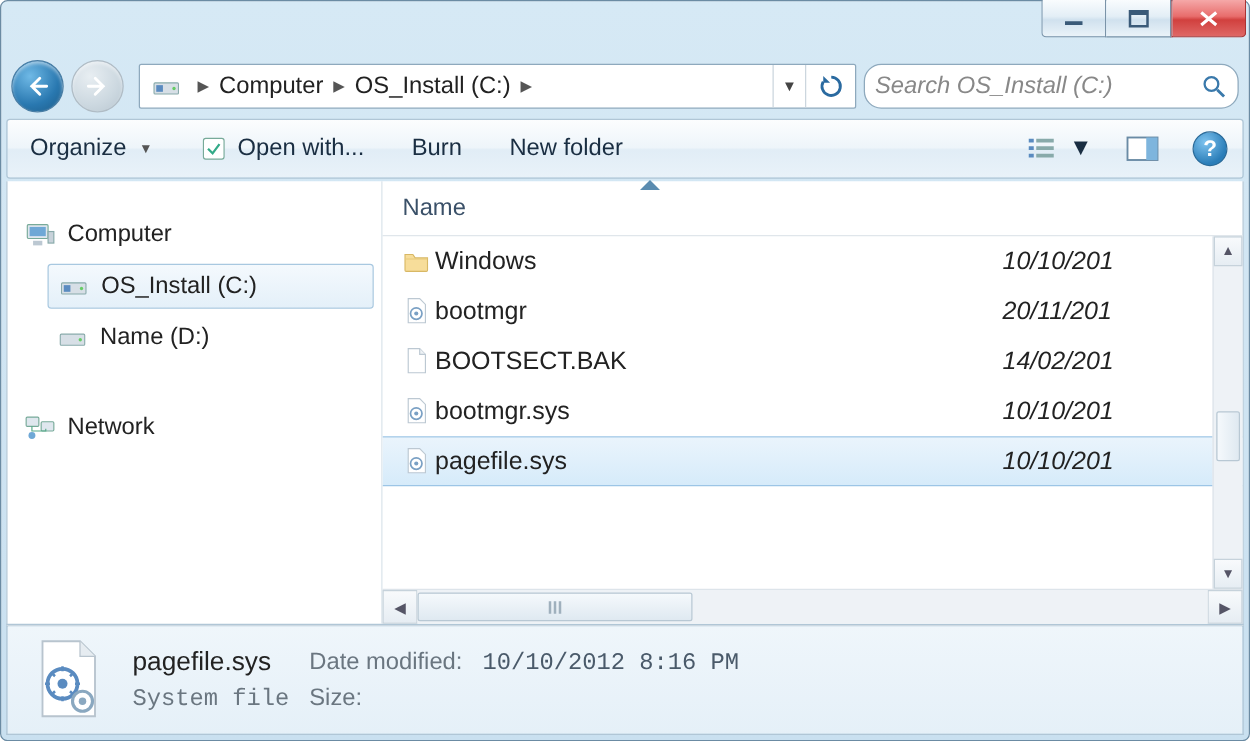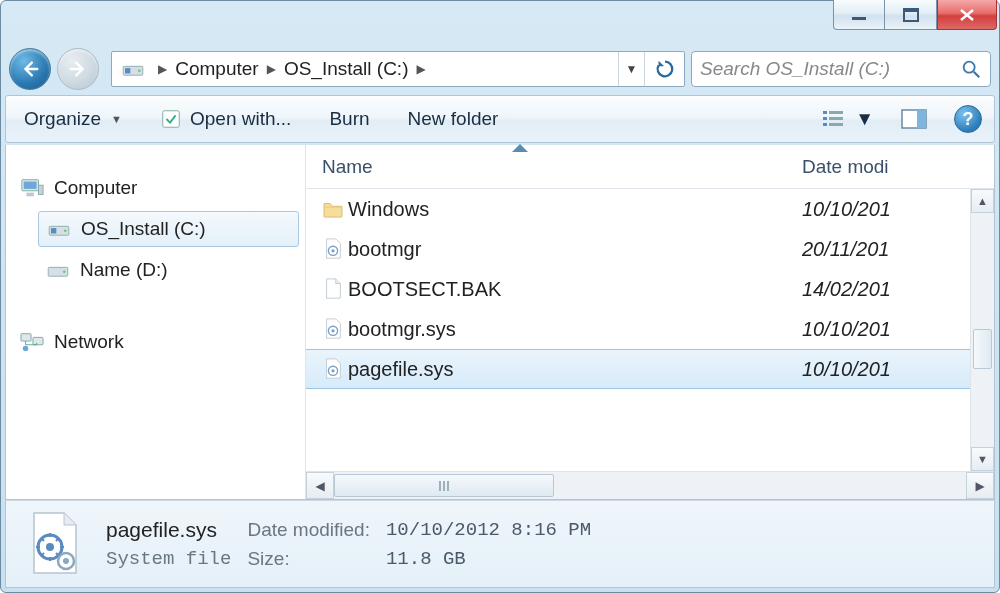--- a/index.html
+++ b/index.html
@@ -61,21 +61,21 @@
 .crumb { padding: 0 4px; display: flex; align-items: center; gap: 6px; height: 34px; }
 .crumb-arrow { font-size: 12px; color: #555; padding: 0 4px; }
 .addr-dropdown { width: 26px; text-align: center; color: #444; font-size: 12px; border-left: 1px solid #ccd6de; height: 34px; line-height: 34px; }
 .addr-refresh {
   width: 40px; height: 34px; border-left: 1px solid #ccd6de;
   display: flex; align-items: center; justify-content: center; color: #2a6aa0;
 }
 
 .search-box {
   width: 300px; height: 36px; background: #fff; border: 1px solid #8ea9bd;
-  display: flex; align-items: center; border-radius: 4px; padding: 0 8px;
+  display: flex; align-items: center; border-radius: 14px; padding: 0 8px;
   gap: 8px;
 }
 .search-box input {
   flex: 1; border: none; outline: none; font-size: 19px; color: #333;
   font-style: italic; background: transparent;
 }
 .search-box input::placeholder { color: #888; font-style: italic; }
 .search-icon { color: #3a79ab; }
 
 
@@ -347,21 +347,20 @@
             </svg>
         </div>
         <span>Network</span>
       </div>
     </div>
 
     <div class="content-area">
       <div class="sort-marker"></div>
       <div class="columns-header">
         <div class="col-name">Name</div>
-        <div class="col-date">Date modi</div>
       </div>
 
       <div class="file-list" id="file-list">
           <div class="file-row">
             <div class="file-icon">
               <svg class="icon-folder-sm" viewBox="0 0 24 20">
                 <path d="M2 4 h7 l2 3 h11 v11 a1 1 0 0 1 -1 1 H3 a1 1 0 0 1 -1 -1 Z" fill="#f7dd9a" stroke="#d8b865"></path>
                 <path d="M2 8 h20" stroke="#e8c97a"></path>
               </svg>
             </div>
@@ -445,17 +444,16 @@
         <circle cx="40" cy="50" r="8" fill="none" stroke="#8aa8c0" stroke-width="2.5"></circle>
         <circle cx="40" cy="50" r="3" fill="#8aa8c0"></circle>
       </svg>
     </div>
     <div class="details-text">
       <span class="fname">pagefile.sys</span>
       <span class="label">Date modified:</span>
       <span class="val">10/10/2012 8:16 PM</span>
       <span class="val" style="color:#6a7680">System file</span>
       <span class="label">Size:</span>
-      <span class="val">11.8 GB</span>
     </div>
   </div>
 
 </div>
 
 </body></html>

